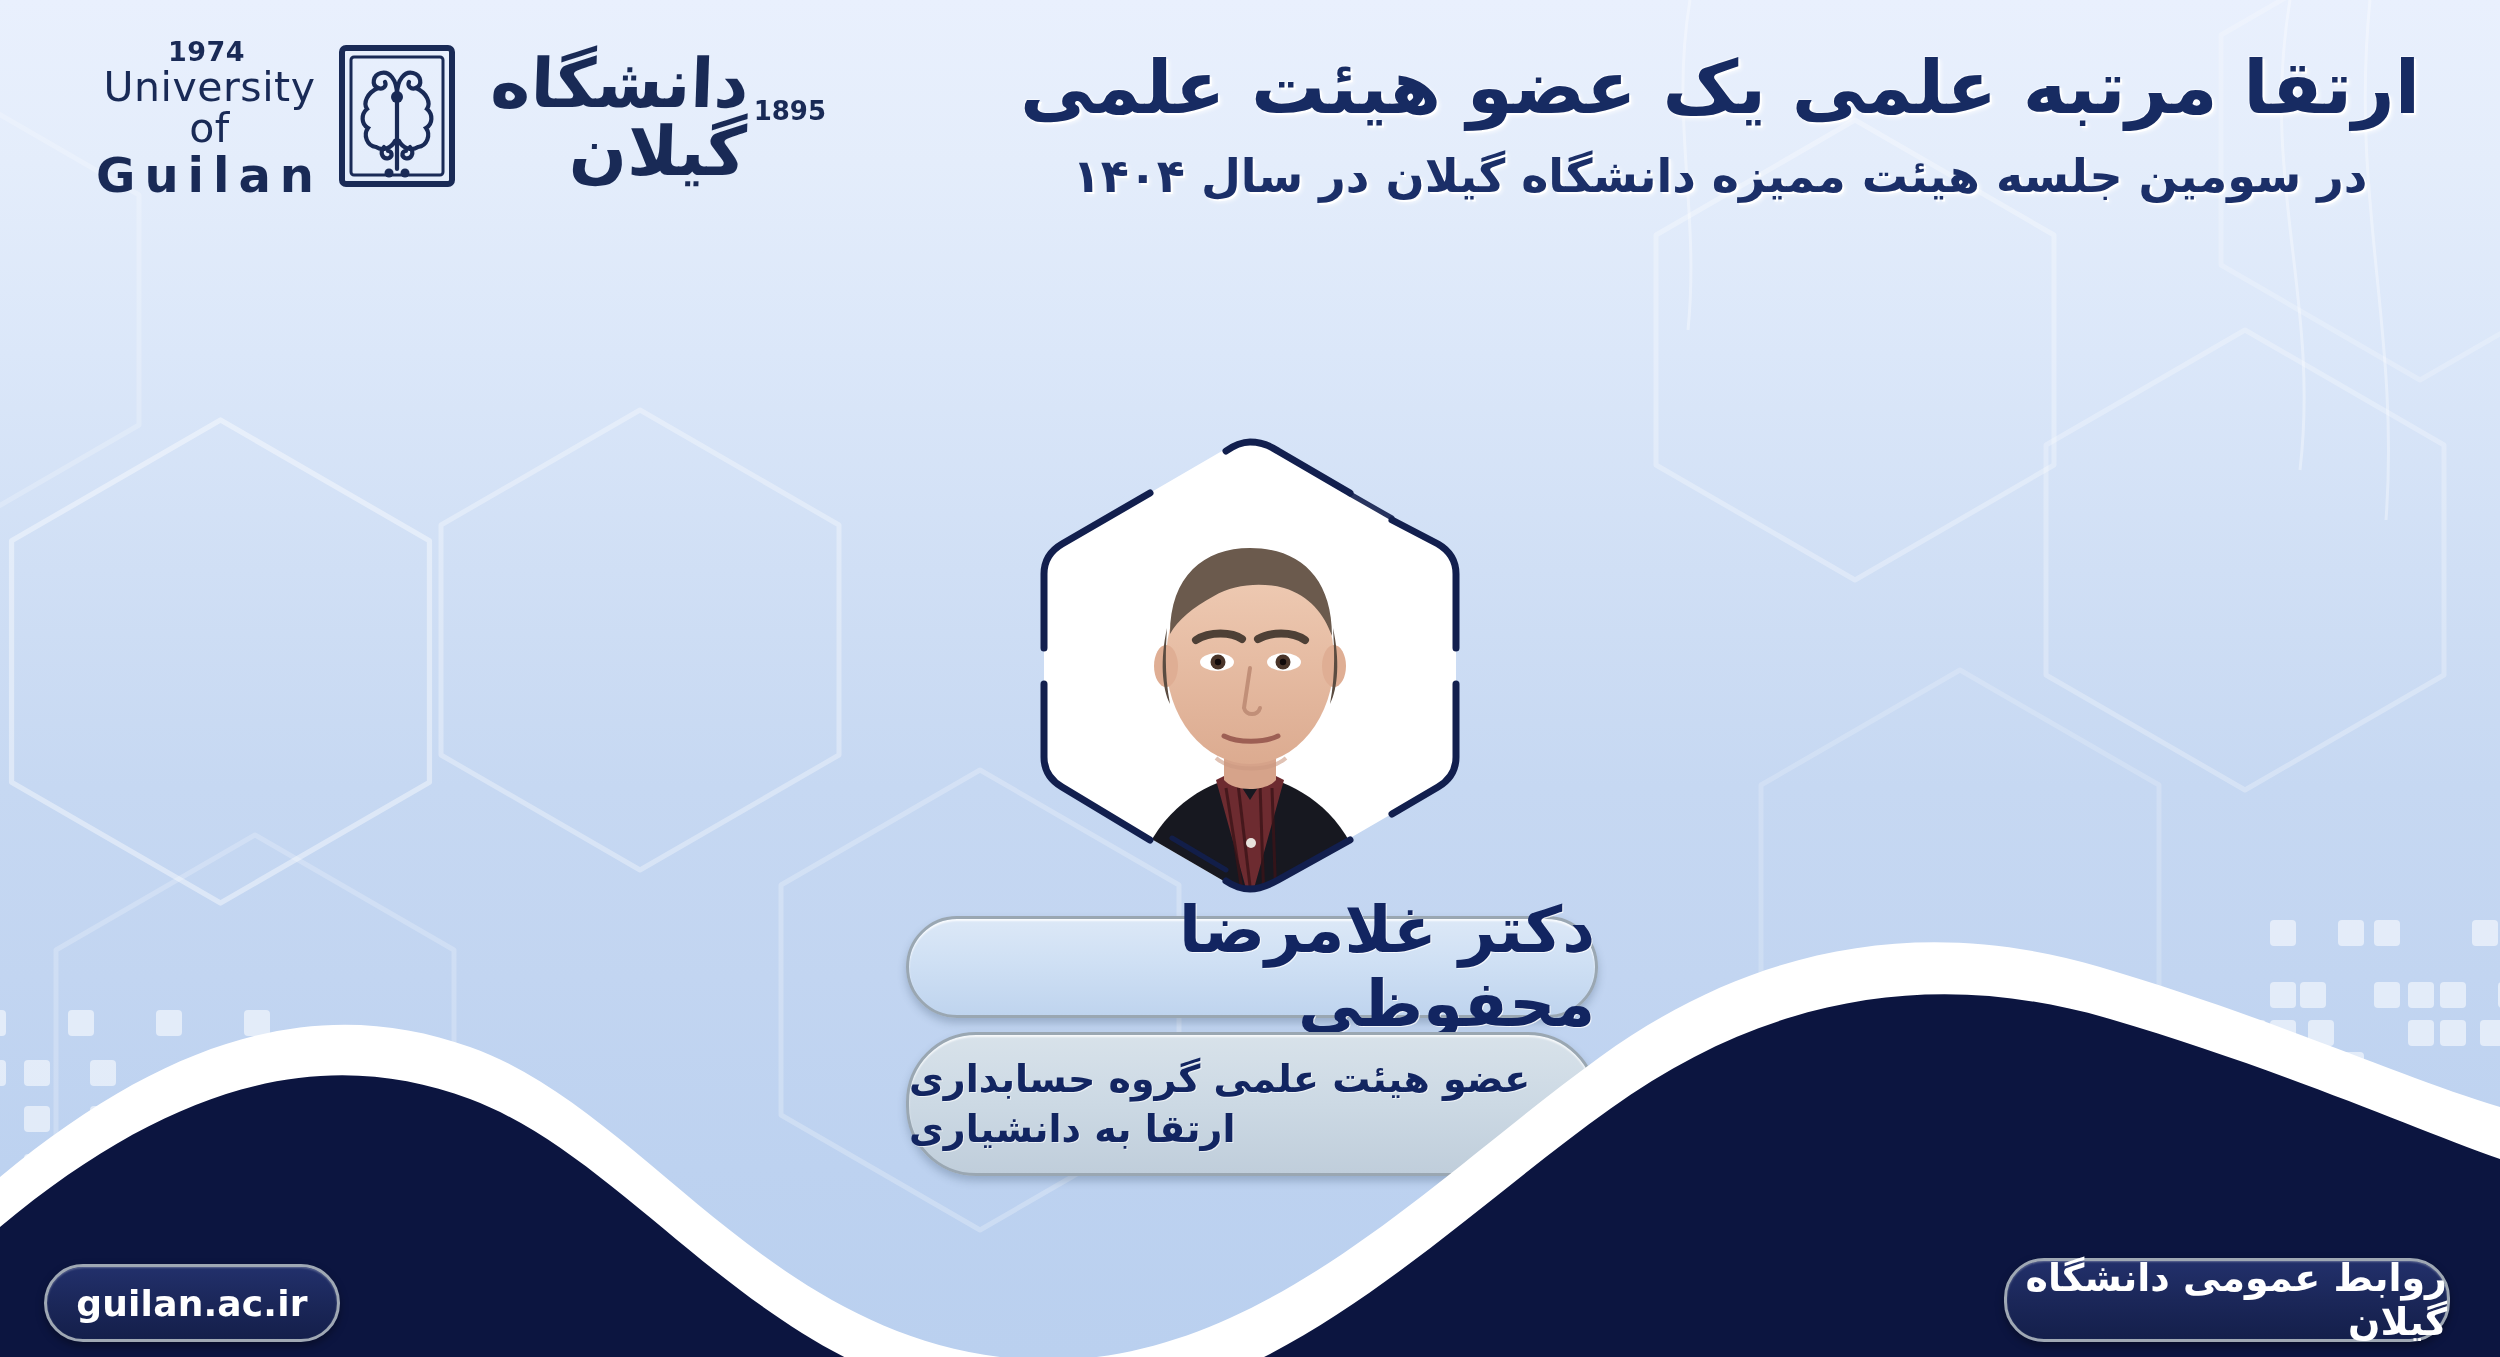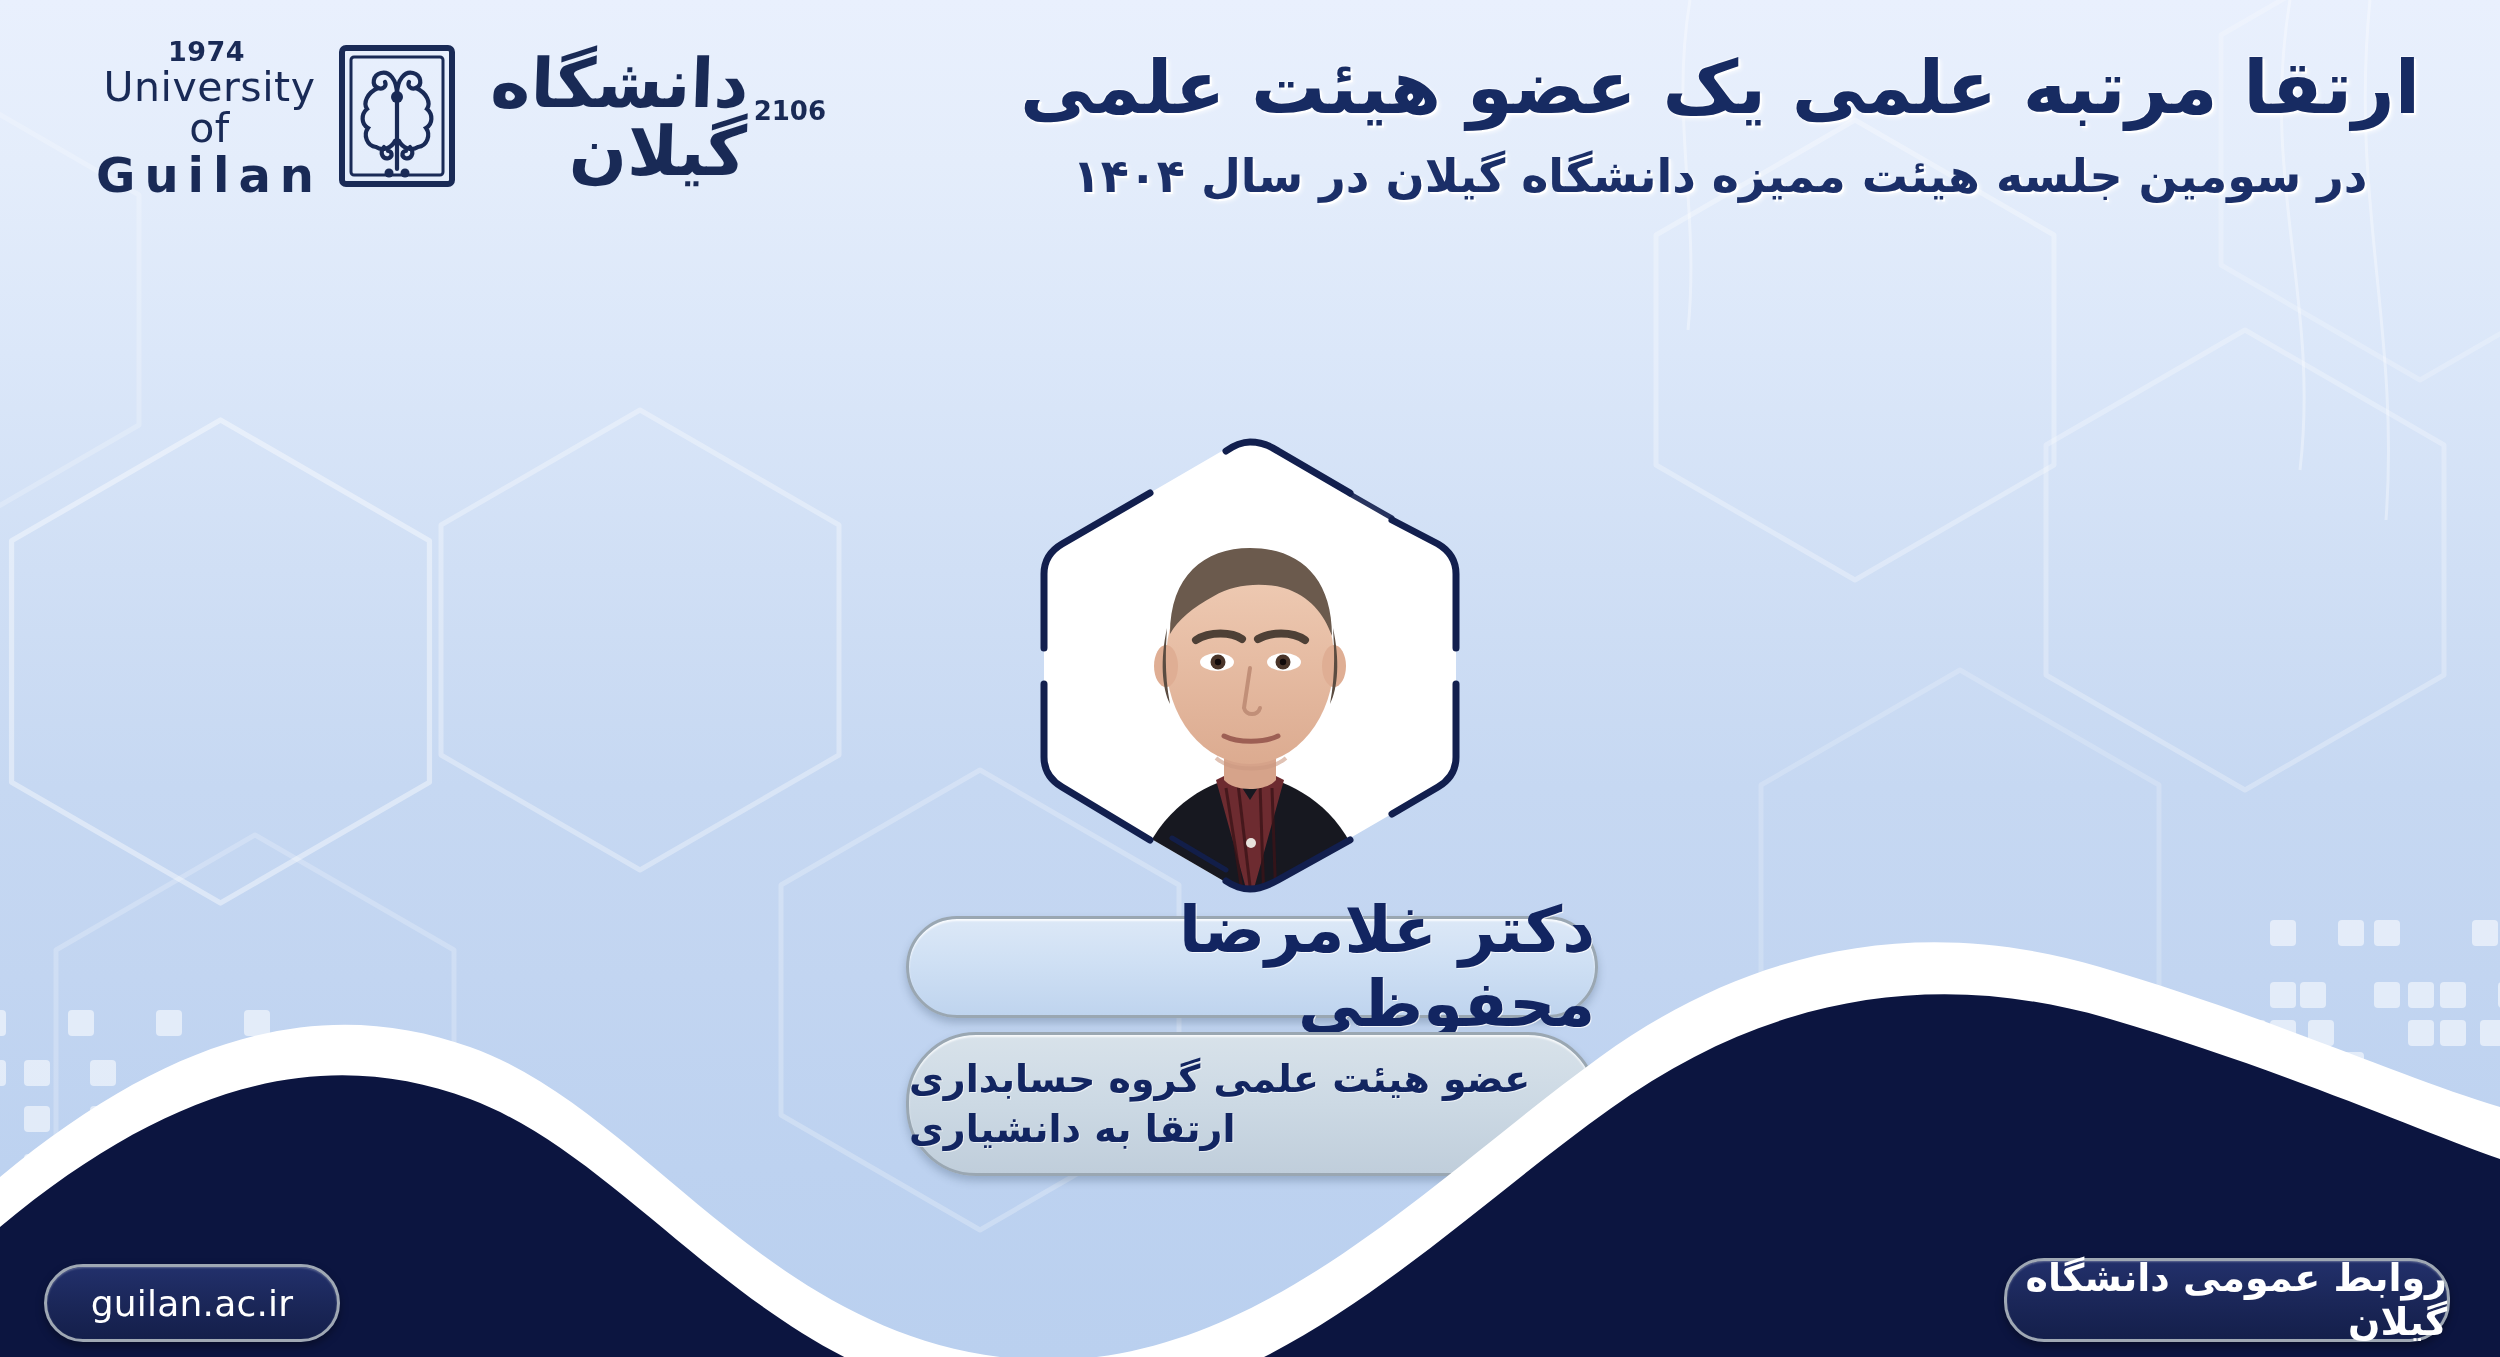--- a/index.html
+++ b/index.html
@@ -227,21 +227,21 @@
   }
   #site-pill {
     left: 44px;
     top: 1264px;
     width: 290px;
     height: 72px;
   }
   #site-pill .txt {
     color: #ffffff;
     font-size: 36px;
-    font-weight: 400;
+    font-weight: 700;
     font-family: "DejaVu Sans", "Liberation Sans", sans-serif;
     letter-spacing: 0.2px;
     direction: ltr;
   }
   #pr-pill {
     right: 50px;
     top: 1258px;
     width: 440px;
     height: 78px;
   }
@@ -348,21 +348,21 @@
           <path d="M47 104 C 42 110 46 117 52 115 C 56 113 55 108 51 108"></path>
           <path d="M73 104 C 78 110 74 117 68 115 C 64 113 65 108 69 108"></path>
         </g>
         <circle cx="60" cy="54" r="6" fill="#192a56"></circle>
         <circle cx="52" cy="130" r="4.5" fill="#192a56"></circle>
         <circle cx="68" cy="130" r="4.5" fill="#192a56"></circle>
       </svg>
     </div>
 
     <div class="logo-fa">
-      <span class="logo-year-fa">2106</span>
+      <span class="logo-year-fa">1895</span>
       <span class="logo-fa-name">دانشگاه گیلان</span>
     </div>
   </div>
 
   <div id="headline">
     <div id="title-main">ارتقا مرتبه علمی یک عضو هیئت علمی</div>
     <div id="title-sub">در سومین جلسه هیئت ممیزه دانشگاه گیلان در سال ۱۴۰۴</div>
   </div>
 
   <div id="portrait">

